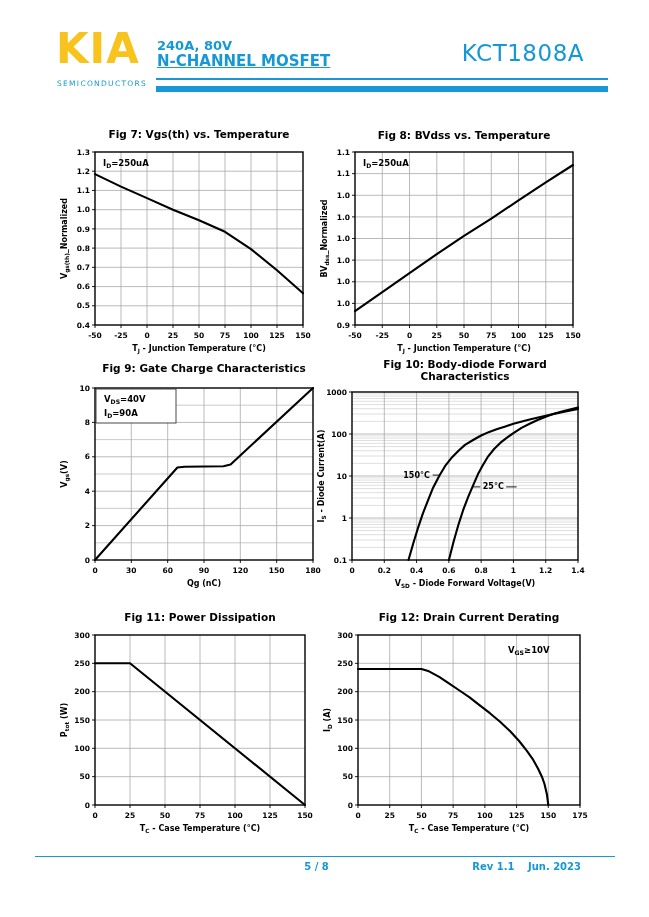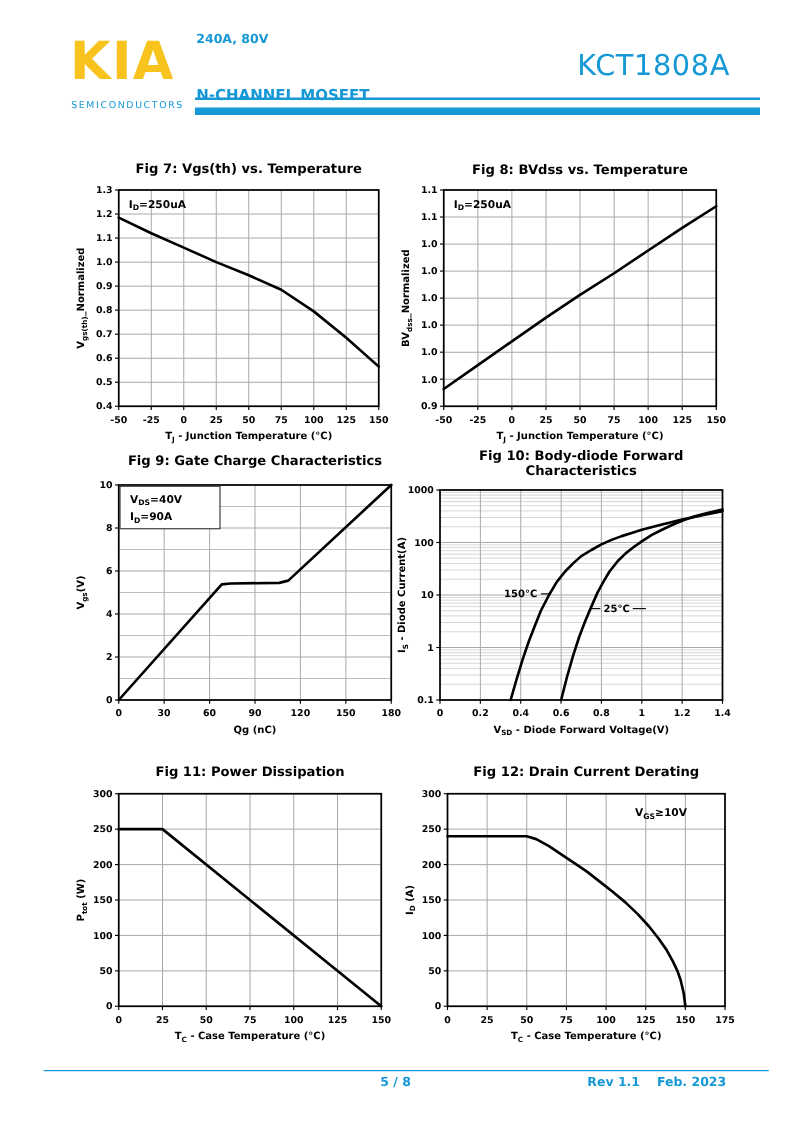--- a/index.html
+++ b/index.html
@@ -2,22 +2,22 @@
 <html style="--brand: #1598d5; --logo-yellow: #f7c31c;"><head>
 <meta charset="utf-8">
 <style>
   html,body{margin:0;padding:0;background:#ffffff;}
   .page{position:relative;width:633px;height:917px;background:#fff;overflow:hidden;
         font-family:"DejaVu Sans","Liberation Sans",sans-serif;}
   .abs{position:absolute;}
   
   .logo{left:56px;top:28px;color:var(--logo-yellow);font-size:42px;font-weight:800;line-height:1;letter-spacing:1px;}
   .logo-sub{left:57px;top:79px;color:var(--brand);font-size:7.5px;font-weight:normal;letter-spacing:1.3px;}
-  .spec1{left:157px;top:26px;color:var(--brand);font-size:10px;font-weight:bold;}
-  .spec2{left:157px;top:69px;color:var(--brand);font-size:12px;font-weight:bold;}
+  .spec1{left:157px;top:38px;color:var(--brand);font-size:13px;font-weight:bold;}
+  .spec2{left:157px;top:52px;color:var(--brand);font-size:15px;font-weight:bold;text-decoration:underline;}
   .part{right:49px;top:40px;color:var(--brand);font-size:23px;font-weight:500;letter-spacing:0.5px;}
   .hline-thin{left:156px;top:78px;width:452px;height:1.5px;background:var(--brand);}
   .hline-thick{left:156px;top:86px;width:452px;height:6px;background:var(--brand);}
   
   .fline{left:35px;top:856px;width:580px;height:1.4px;background:var(--brand);}
   .fpage{left:0;right:0;top:861px;text-align:center;color:var(--brand);font-size:10px;font-weight:bold;}
   .frev{right:52px;top:861px;color:var(--brand);font-size:10px;font-weight:bold;}
   .frev span{margin-left:10px;}
   #charts{position:absolute;left:0;top:0;width:649px;height:917px;}
   #charts svg{position:absolute;overflow:visible;}
@@ -407,17 +407,17 @@
         <text x="154.0" y="228" text-anchor="middle" font-size="8" font-weight="bold" fill="#000"><tspan>T</tspan><tspan dy="2.24" font-size="5.76">C</tspan><tspan dy="-2.24"> - Case Temperature (°C)</tspan></text>
         <text x="15" y="117" text-anchor="middle" font-size="8" font-weight="bold" fill="#000" transform="rotate(-90 15 117)"><tspan>I</tspan><tspan dy="2.24" font-size="5.76">D</tspan><tspan dy="-2.24"> (A)</tspan></text>
       </svg>
     </div>
 
   <div>
     <div class="abs fline"></div>
     <div class="abs fpage">5 / 8</div>
     <div class="abs frev">
       <span style="margin-left:0;text-align:right;">Rev 1.1</span>
-      <span>Feb. 2023</span>
+      <span>Jun. 2023</span>
     </div>
   </div>
 
 </div>
 
 </body></html>

